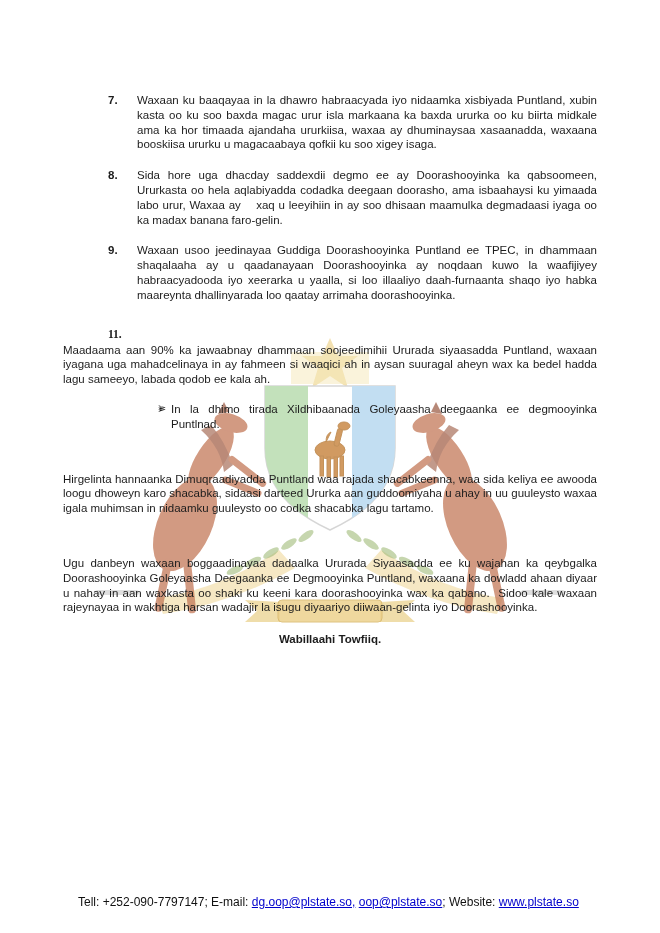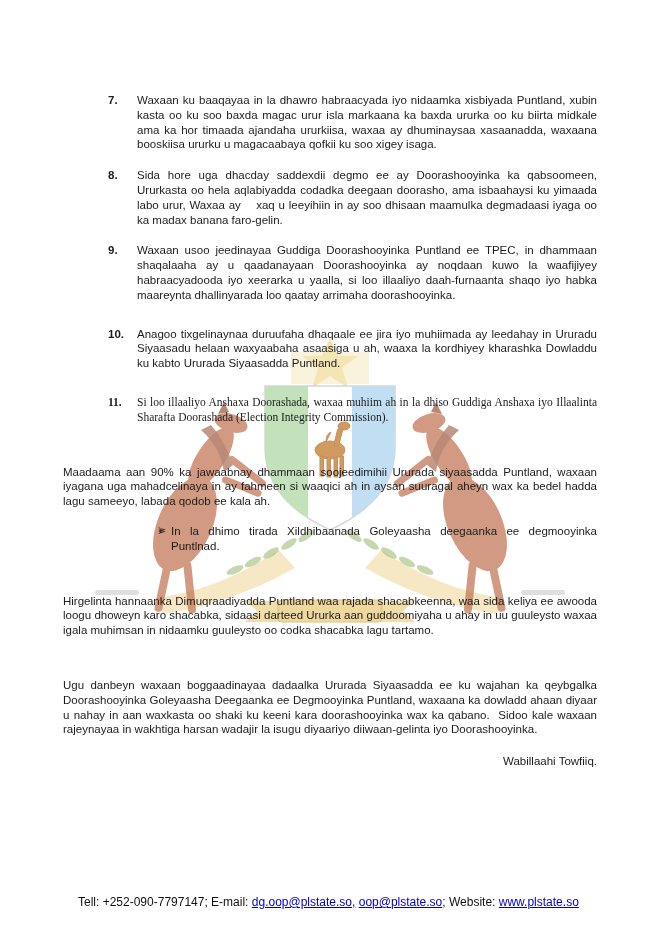--- a/index.html
+++ b/index.html
@@ -52,22 +52,22 @@
     padding-left: 108px;
     text-align: justify;
     margin-bottom: 15px;
   }
   .bullet-item .marker {
     position: absolute;
     left: 94px;
     font-size: 11px;
   }
   .closing {
-    text-align: right;
-    font-weight: normal;
+    text-align: center;
+    font-weight: bold;
     margin-top: 17px;
   }
   .footer {
     position: absolute;
     left: 78px;
     top: 895px;
     z-index: 1;
     font-size: 12px;
     font-weight: normal;
     white-space: nowrap;
@@ -163,28 +163,23 @@
     <div class="num-item">
       <span class="num">8.</span>
       <span>Sida hore uga dhacday saddexdii degmo ee ay Doorashooyinka ka qabsoomeen, Ururkasta oo hela aqlabiyadda codadka deegaan doorasho, ama isbaahaysi ku yimaada labo urur, Waxaa ay &nbsp;&nbsp;&nbsp;xaq u leeyihiin in ay soo dhisaan maamulka degmadaasi iyaga oo ka madax banana faro-gelin.</span>
     </div>
 
     <div class="num-item gap-lg">
       <span class="num">9.</span>
       <span>Waxaan usoo jeedinayaa Guddiga Doorashooyinka Puntland ee TPEC, in dhammaan shaqalaaha ay u qaadanayaan Doorashooyinka ay noqdaan kuwo la waafijiyey habraacyadooda iyo xeerarka u yaalla, si loo illaaliyo daah-furnaanta shaqo iyo habka maareynta dhallinyarada loo qaatay arrimaha doorashooyinka.</span>
     </div>
 
-    <div class="num-item gap-lg">
-      <span class="num">10.</span>
-      <span>Anagoo tixgelinaynaa duruufaha dhaqaale ee jira iyo muhiimada ay leedahay in Ururadu Siyaasadu helaan waxyaabaha asaasiga u ah, waaxa la kordhiyey kharashka Dowladdu ku kabto Ururada Siyaasadda Puntland.</span>
-    </div>
 
     <div class="num-item" style="margin-bottom:13px;font-family:Liberation Serif, serif;">
       <span class="num">11.</span>
-      <span>Si loo illaaliyo Anshaxa Doorashada, waxaa muhiim ah in la dhiso Guddiga Anshaxa iyo Illaalinta Sharafta Doorashada (Election Integrity Commission).</span>
     </div>
 
     <div class="para">Maadaama aan 90% ka jawaabnay dhammaan soojeedimihii Ururada siyaasadda Puntland, waxaan iyagana uga mahadcelinaya in ay fahmeen si waaqici ah in aysan suuragal aheyn wax ka bedel hadda lagu sameeyo, labada qodob ee kala ah.</div>
 
     <div class="bullet-item">
       <span class="marker">➢</span>
     </div>
 
     <div class="bullet-item" style="margin-bottom:21px;">
       <span class="marker">➢</span>

